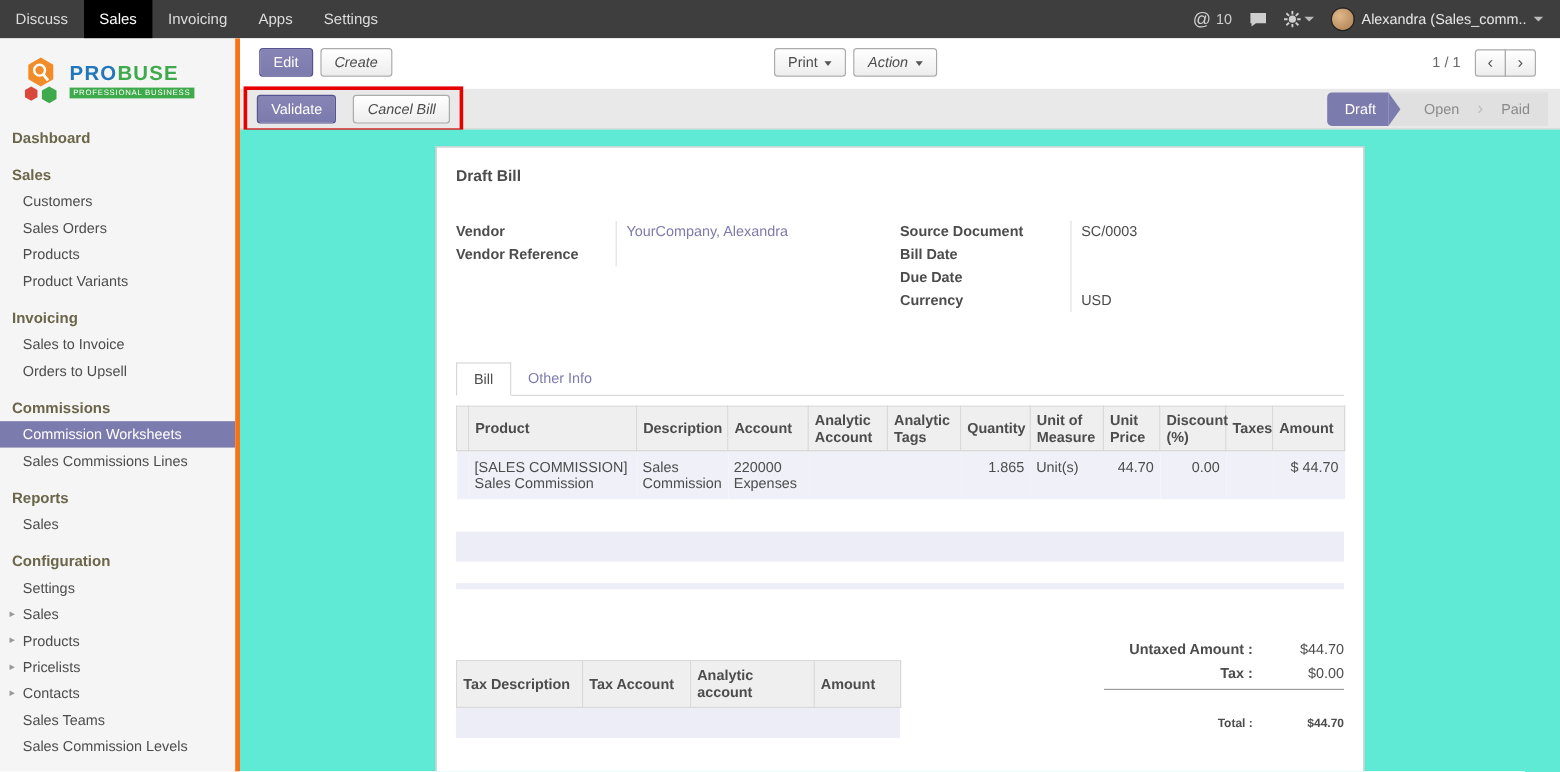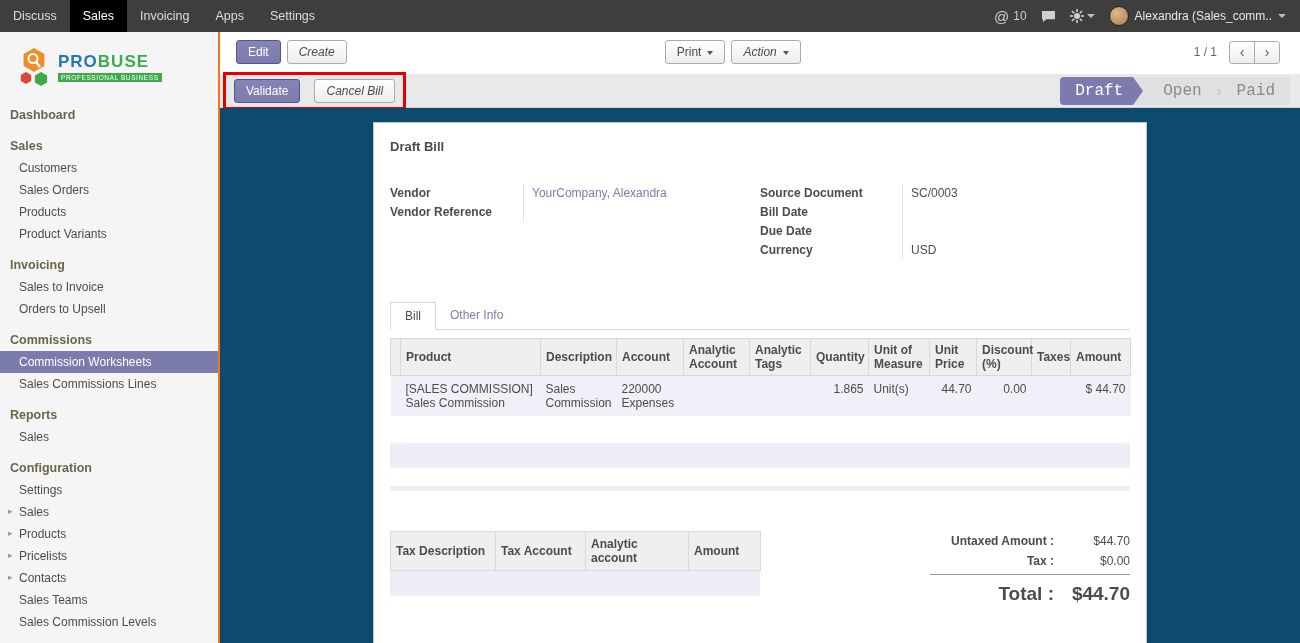--- a/index.html
+++ b/index.html
@@ -17,21 +17,21 @@
   .icon-btn { display: flex; align-items: center; gap: 3px; cursor: pointer; }
   .avatar { width: 20px; height: 20px; border-radius: 50%; background: radial-gradient(circle at 35% 35%, #e0b88a, #a97c4f); border: 1px solid #222; }
   .user-menu { display: flex; align-items: center; gap: 6px; cursor: pointer; color: #e8e8e8; }
   .caret-dark, .caret-light { display: inline-block; border-left: 4px solid transparent; border-right: 4px solid transparent; border-top: 4px solid #bbb; }
   .btn .caret-btn { display: inline-block; margin-left: 6px; border-left: 3.5px solid transparent; border-right: 3.5px solid transparent; border-top: 4px solid #555; vertical-align: middle; }
 
   
   .app { display: flex; height: 611px; }
 
   
-  .sidebar { width: 220px; background: #f5f5f5; border-right: 2px solid #f97316; overflow: hidden; flex-shrink: 0; }
+  .sidebar { width: 200px; background: #f5f5f5; border-right: 4px solid #f97316; overflow: hidden; flex-shrink: 0; }
   .logo { display: flex; align-items: center; gap: 6px; padding: 14px 6px 16px 16px; cursor: pointer; }
   .logo-text-block { display: flex; flex-direction: column; }
   .logo-name { font-size: 17px; font-weight: bold; letter-spacing: 1px; line-height: 18px; }
   .logo-name .blue { color: #2277bb; }
   .logo-name .green { color: #3faa4c; }
   .logo-tagline { background: #3faa4c; color: #fff; font-size: 6.5px; letter-spacing: 0.6px; padding: 1px 3px; margin-top: 2px; white-space: nowrap; }
   .nav-header { font-weight: bold; color: #6b6649; font-size: 12.5px; padding: 4px 10px; margin-top: 9px; cursor: pointer; }
   .nav-header:first-child { margin-top: 0; }
   .nav-item { position: relative; padding: 4px 10px 4px 19px; font-size: 12px; color: #4c4c4c; cursor: pointer; }
   .nav-item.selected { background: #7c7bad; color: #fff; }
@@ -53,27 +53,27 @@
   .pager-text { color: #666; }
   .pager-btns { display: flex; }
   .pager-btn { width: 26px; height: 23px; border: 1px solid #ababab; background: linear-gradient(#ffffff, #ededed); color: #555; font-size: 14px; line-height: 1; cursor: pointer; }
   .pager-btn.prev { border-radius: 3px 0 0 3px; }
   .pager-btn.next { border-radius: 0 3px 3px 0; margin-left: -1px; }
 
   
   .status-strip { height: 34px; background: #e9e9e9; border-bottom: 1px solid #d2d2d2; display: flex; align-items: center; justify-content: space-between; padding-left: 3px; }
   .annotation-box { display: inline-flex; gap: 8px; border: 3px solid #e60000; padding: 4px 8px; }
   .statusbar { display: flex; align-items: center; background: #e0e0e0; border-radius: 4px 0 0 4px; height: 28px; margin-right: 10px; }
-  .state { padding: 0 15px; line-height: 28px; font-size: 16px; color: #8a8a8a; font-family: Liberation Mono, monospace; }
+  .state { padding: 0 15px; line-height: 28px; font-size: 12px; color: #8a8a8a; }
   .state.active { background: #7c7bad; color: #fff; border-radius: 4px 0 0 4px; position: relative; padding: 0 10px 0 15px; margin-right: 15px; }
   .state.active::after { content: ""; position: absolute; right: -10px; top: 0; width: 0; height: 0; border-left: 10px solid #7c7bad; border-top: 14px solid transparent; border-bottom: 14px solid transparent; z-index: 2; }
   .state-sep { color: #bdbdbd; font-size: 15px; line-height: 28px; }
 
   
-  .content { flex: 1; background: #0c4a6e; overflow: hidden; padding-top: 14px; }
+  .content { flex: 1; background: #5eead4; overflow: hidden; padding-top: 14px; }
   .sheet { width: 774px; margin: 0 auto; background: #fff; border: 1px solid #c8c8c8; box-shadow: 0 1px 3px rgba(0,0,0,0.12); padding: 16px; min-height: 560px; }
   .sheet-title { font-size: 13px; font-weight: bold; color: #4c4c4c; margin-bottom: 30px; }
   .field-groups { display: flex; }
   .fgroup { width: 50%; display: grid; grid-template-columns: 133px 1fr; align-content: start; }
   .fgroup.rightg { grid-template-columns: 142px 1fr; }
   .flabel { font-weight: bold; color: #4c4c4c; padding: 2px 6px 2px 0; line-height: 15px; }
   .fvalue { border-left: 1px solid #e2e2e2; padding: 2px 0 2px 8px; min-height: 19px; line-height: 15px; color: #4c4c4c; }
   .link { color: #7c7bad; text-decoration: none; cursor: pointer; }
 
   .tabs { display: flex; border-bottom: 1px solid #d8d8d8; margin-top: 42px; }
@@ -86,29 +86,29 @@
   .lines-table th, .tax-table th { background: #efefef; border: 1px solid #d9d9d9; font-size: 12px; font-weight: bold; color: #4c4c4c; padding: 4px 5px; text-align: left; vertical-align: middle; }
   .lines-table td { font-size: 12px; color: #4c4c4c; padding: 6px 5px; vertical-align: top; background: #f0f0f8; }
   .num { text-align: right; }
 
   .stripe { background: #ededf7; height: 25px; }
   .stripe-full { margin-top: 27px; }
   .stripe-thin { height: 5px; background: #ededf7; margin-top: 18px; }
 
   .bottom-section { display: flex; margin-top: 40px; }
   .tax-col { width: 370px; }
-  .tax-table { width: 100%; }
+  .tax-table { width: 100%; margin-top: 19px; }
   .tax-table th { padding: 5px; }
   .gap25 { height: 25px; }
 
   .totals { width: 200px; margin-left: auto; }
   .trow { display: flex; padding: 3px 0; align-items: baseline; }
   .tlabel { flex: 1; text-align: right; font-weight: bold; color: #4c4c4c; padding-right: 10px; }
   .tval { width: 66px; text-align: right; color: #4c4c4c; }
-  .trow.total { border-top: 1px solid #999; margin-top: 3px; padding-top: 8px; font-size: 19px; color: #333; }
+  .trow.total { border-top: 1px solid #999; margin-top: 3px; padding-top: 23px; font-size: 10px; color: #333; }
   .trow.total .tlabel, .trow.total .tval { font-weight: bold; }
 </style>
 </head>
 <body>
 
 <div class="topbar">
   <div class="topbar-left">
     <a class="top-menu-item">Discuss</a>
     <a class="top-menu-item active">Sales</a>
     <a class="top-menu-item">Invoicing</a>

